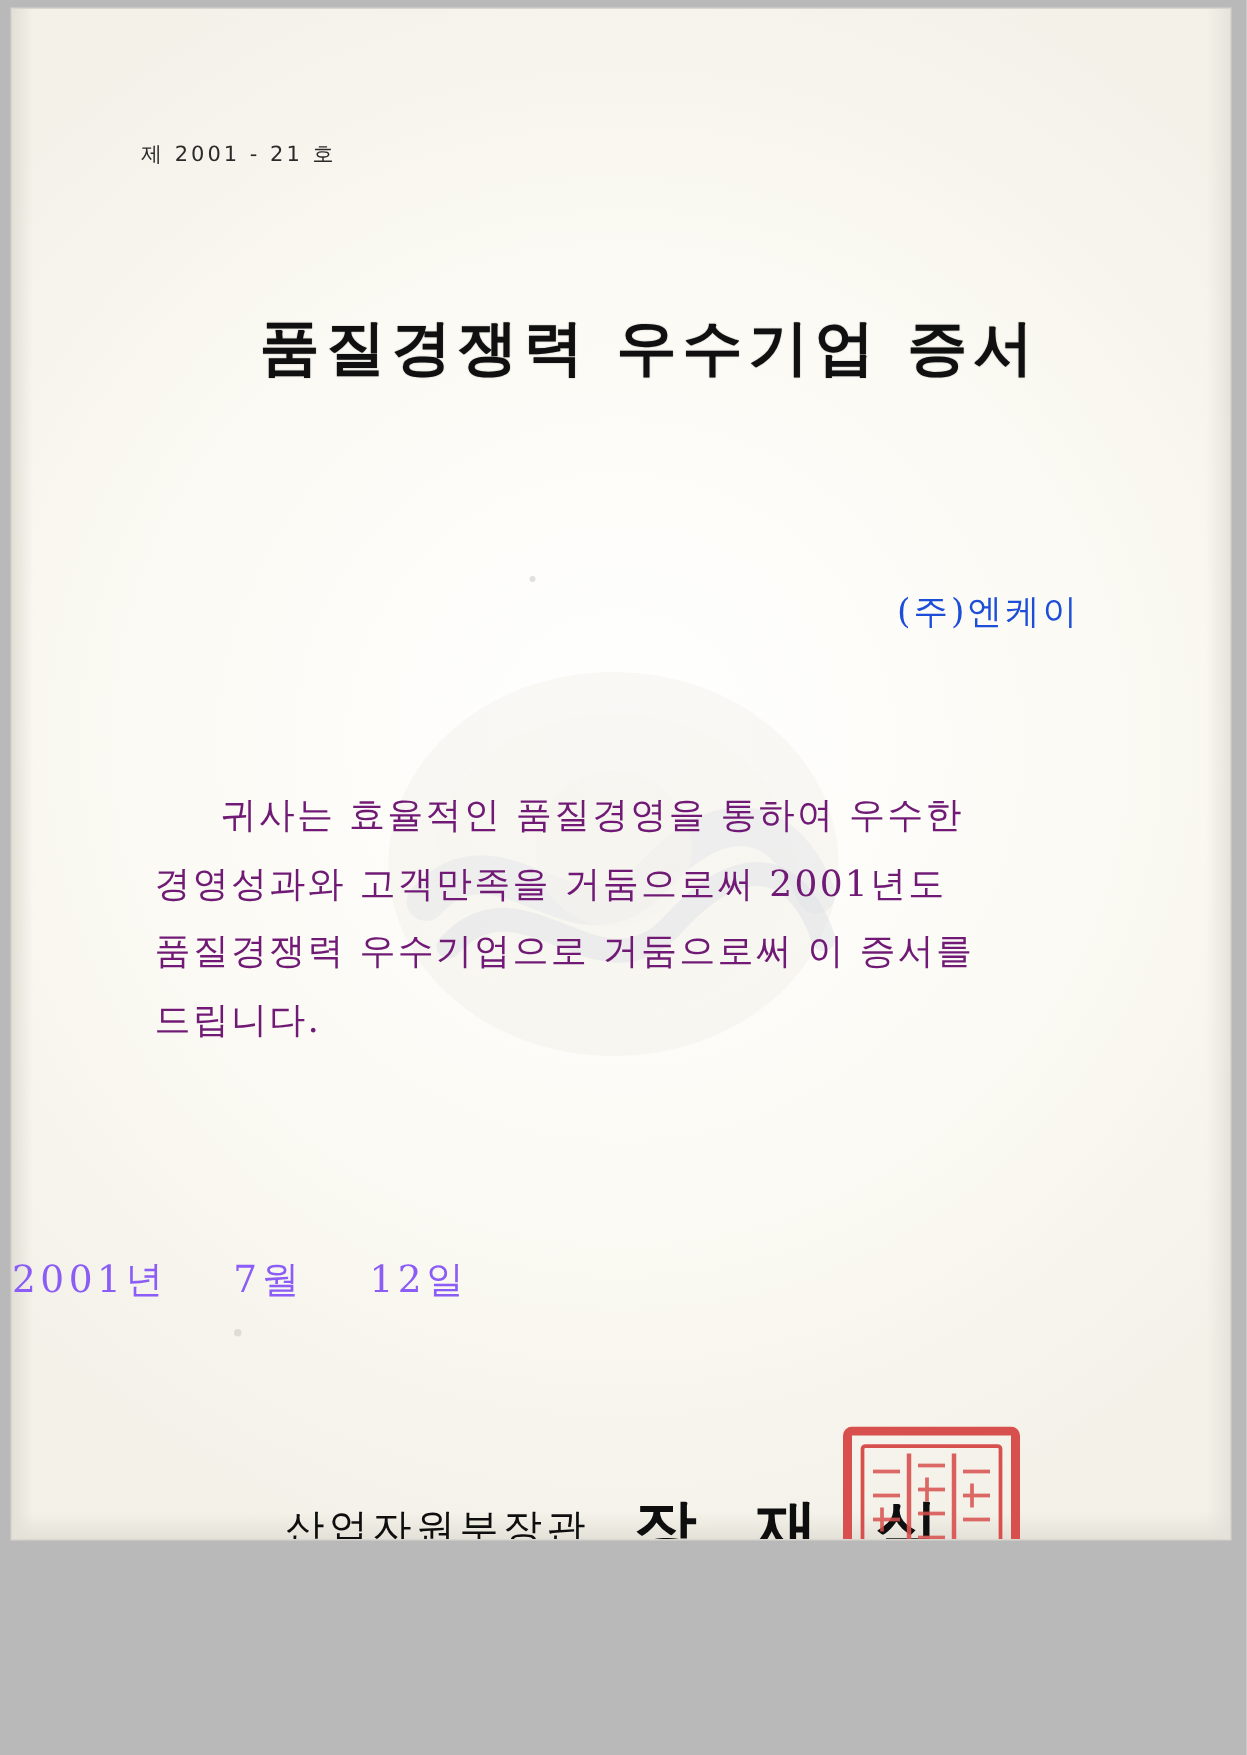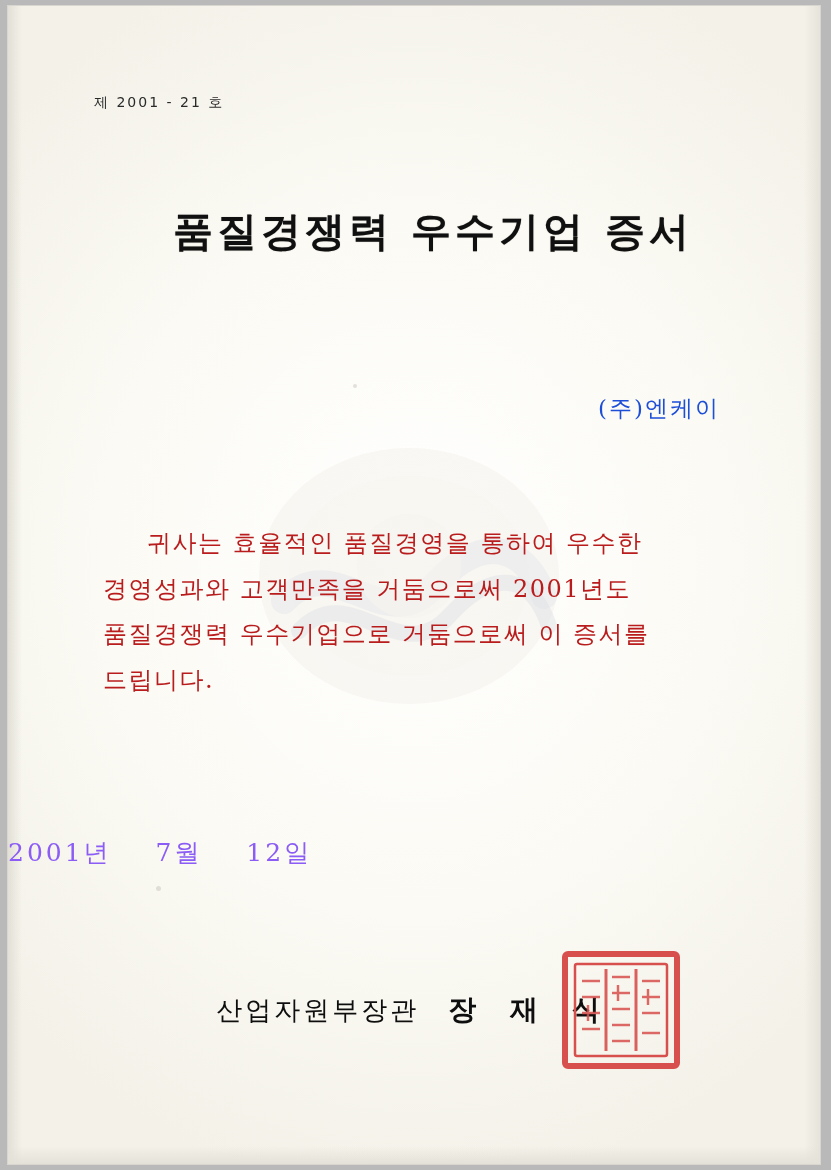--- a/index.html
+++ b/index.html
@@ -13,21 +13,21 @@
     overflow: hidden;
     font-family: "DejaVu Serif", "Liberation Serif", serif;
   }
 
   
   .page {
     position: absolute;
     left: 8px;
     top: 6px;
     width: 812px;
-    height: 1158px;
+    height: 1020px;
     background: #fdfcf7;
     box-shadow: 0 0 0 1px #d8d6cf;
     overflow: hidden;
   }
 
   
   .paper-tint {
     position: absolute;
     inset: 0;
     background:
@@ -104,21 +104,21 @@
   }
 
   .body-text {
     position: absolute;
     left: 95px;
     right: 95px;
     top: 515px;
     font-size: 24px;
     line-height: 1.9;
     letter-spacing: 1.5px;
-    color: #b91c1c;
+    color: #701a75;
     text-align: justify;
   }
   .body-text .line { white-space: nowrap; }
   .body-text .line.first { text-indent: 44px; }
 
   .date {
     position: absolute;
     left: 0; right: 0;
     top: 830px;
     font-size: 25px;
@@ -133,21 +133,21 @@
     top: 985px;
     text-align: center;
     color: #0e0e0e;
   }
   .signature-row .org {
     font-size: 26px;
     letter-spacing: 3px;
     vertical-align: middle;
   }
   .signature-row .name {
-    font-size: 28px;
+    font-size: 42px;
     letter-spacing: 12px;
     font-weight: bold;
     margin-left: 24px;
     vertical-align: middle;
   }
 
   
   .seal {
     position: absolute;
     left: 554px;

